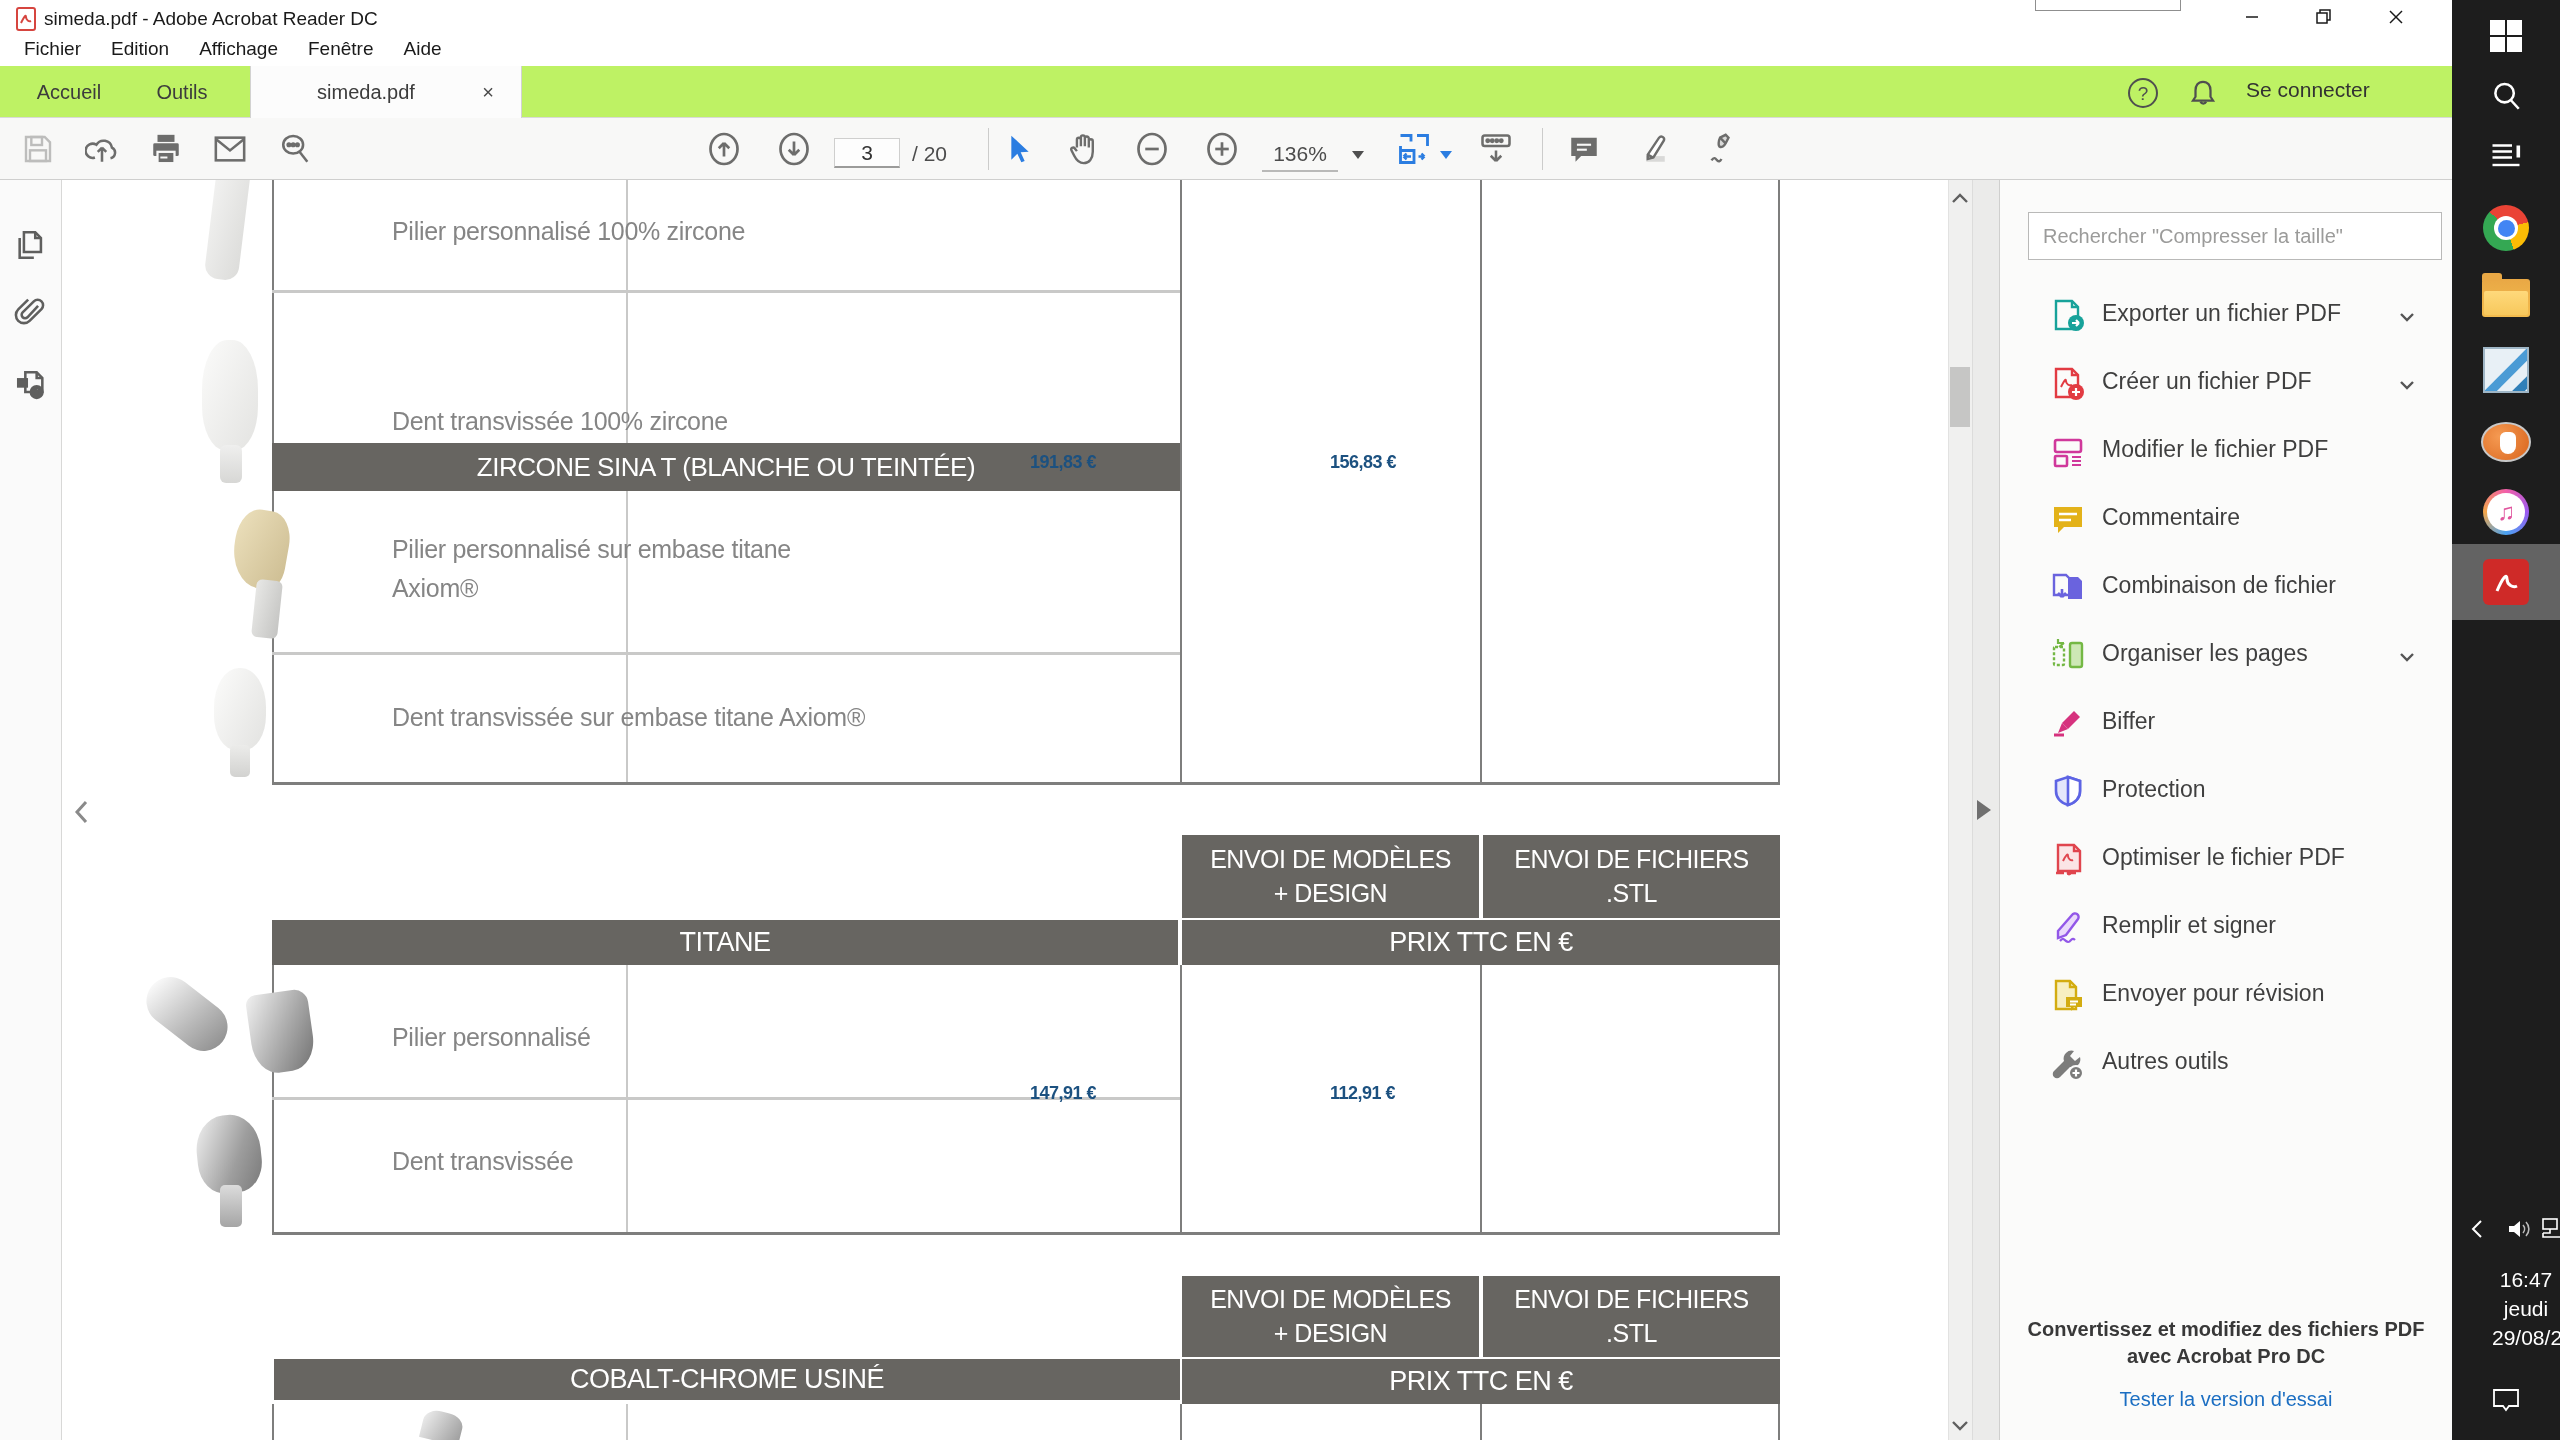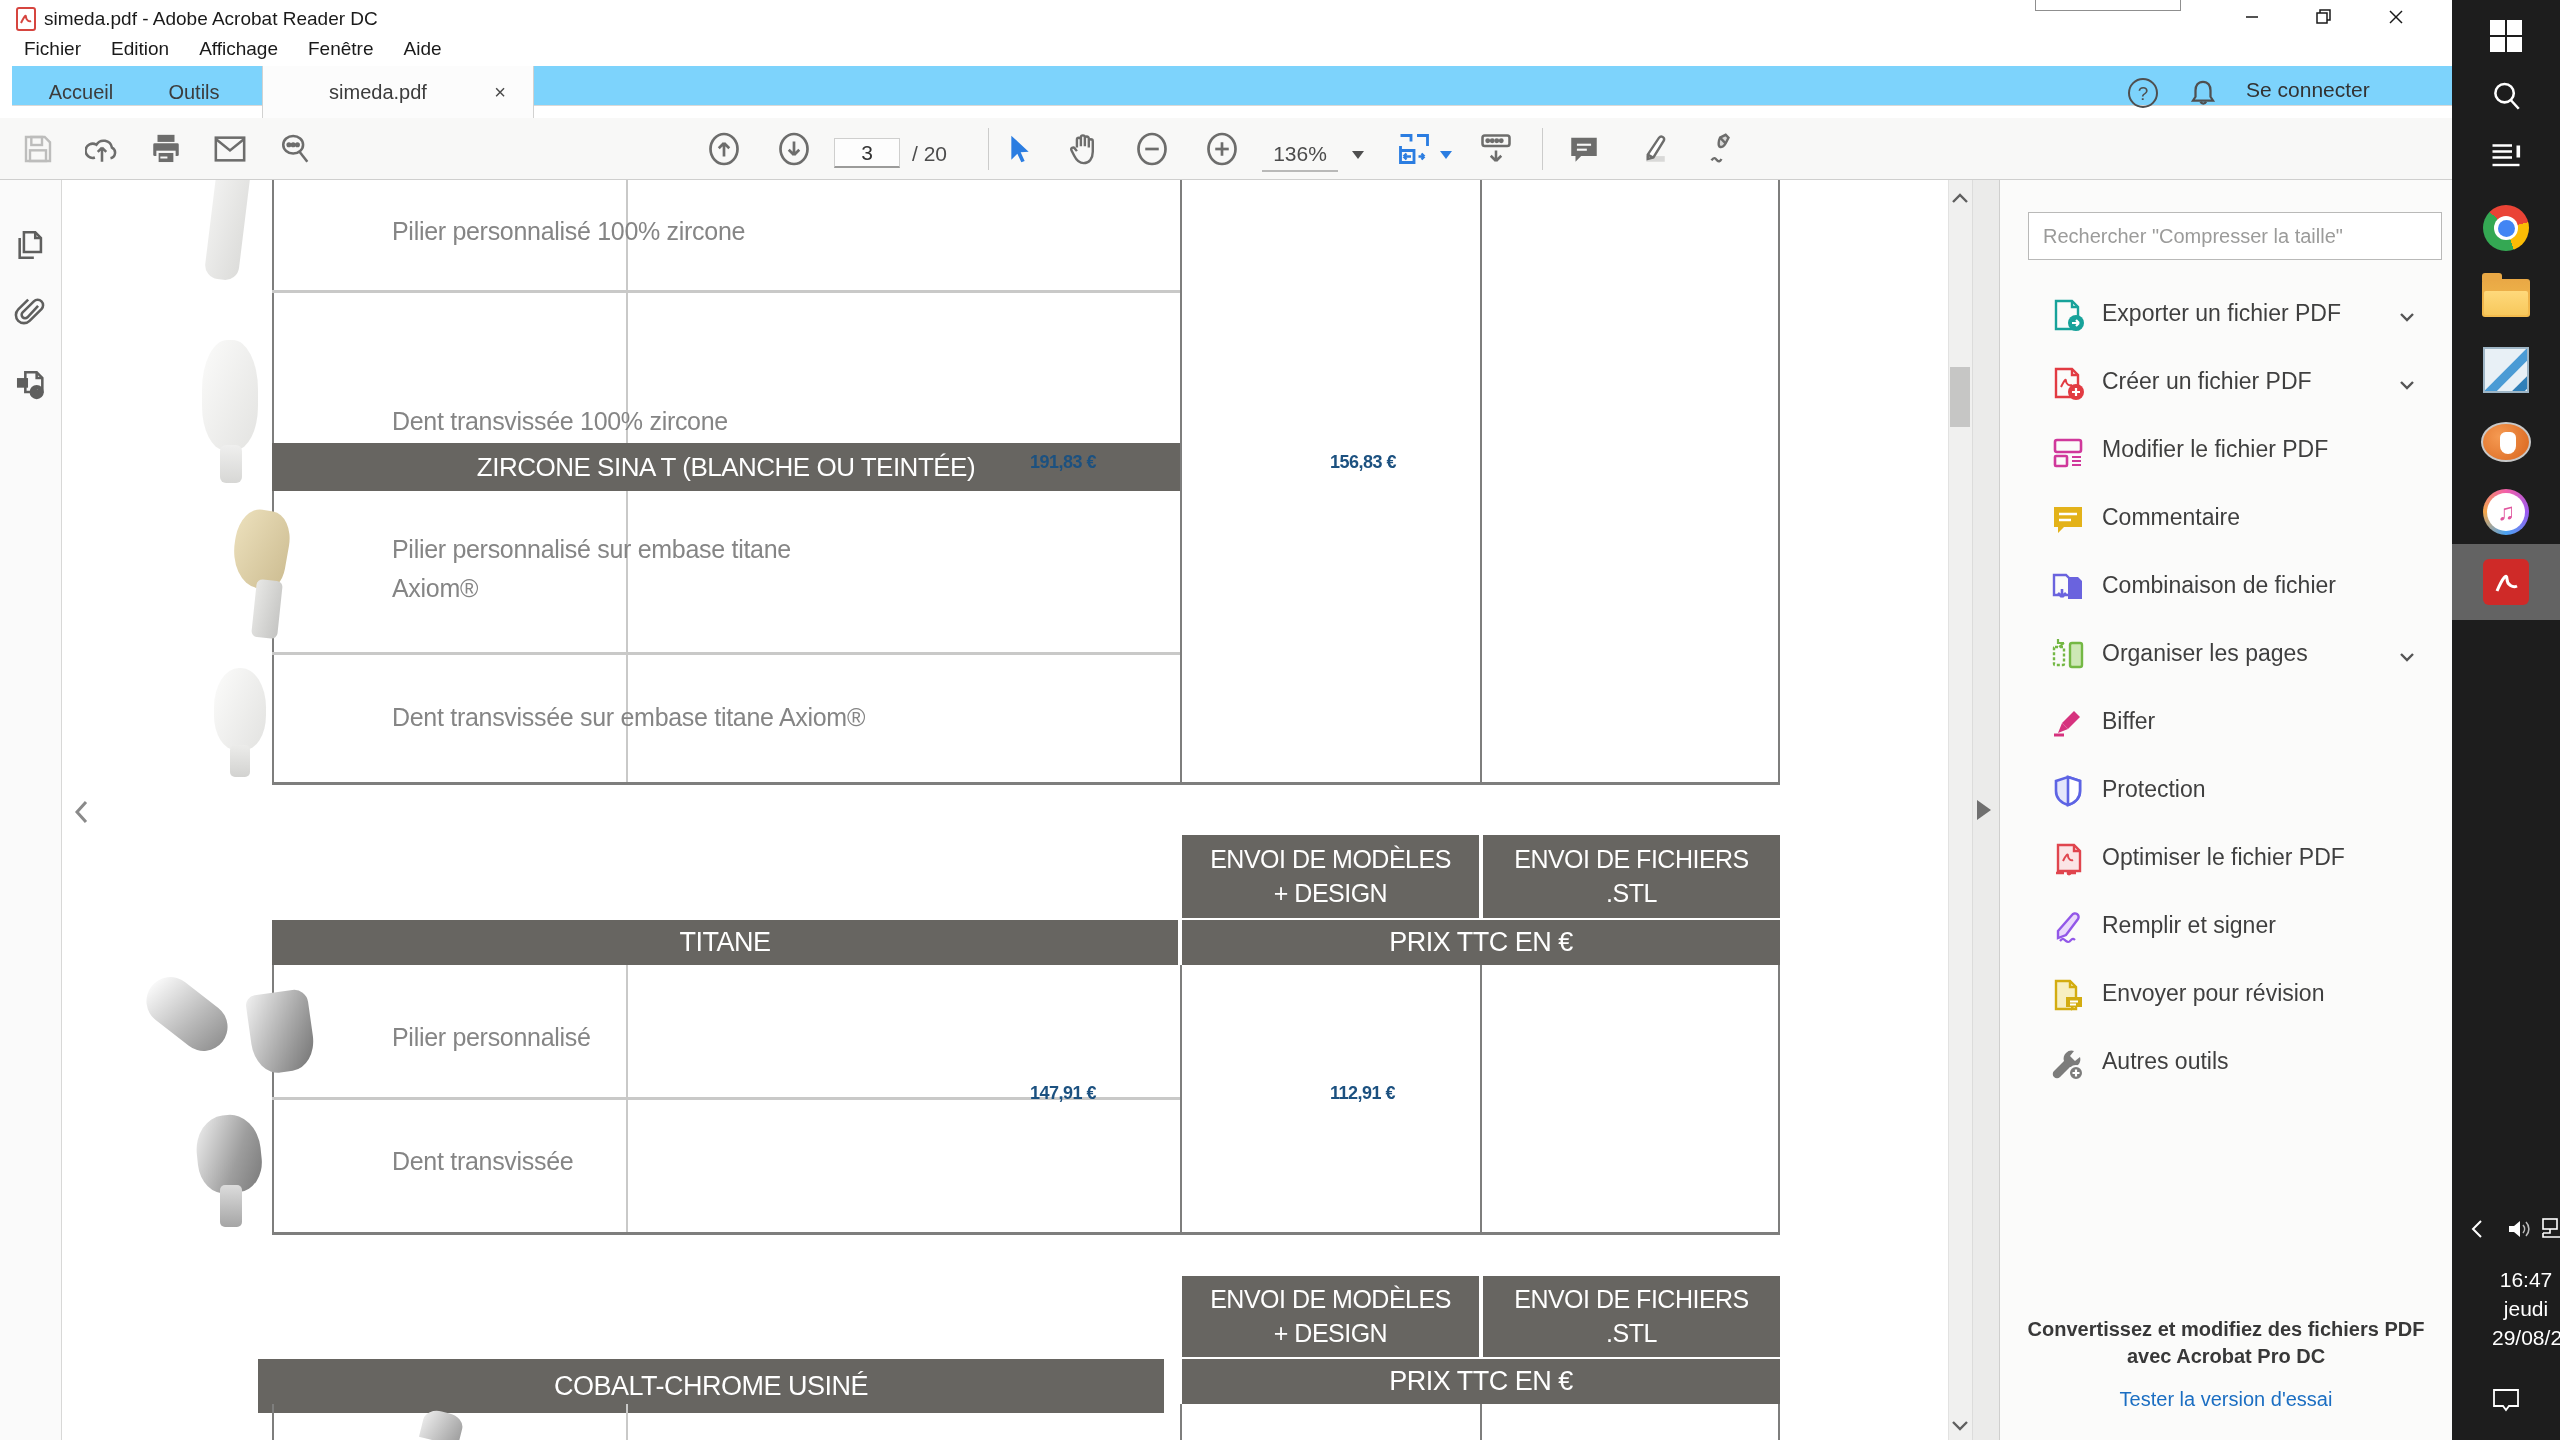--- a/index.html
+++ b/index.html
@@ -16,21 +16,21 @@
   .pdficon { position:absolute; left:16px; top:7px; width:20px; height:24px; }
   .winbtn { position:absolute; top:0; width:56px; height:34px; display:flex; align-items:center; justify-content:center; }
   #btn-min { left:2224px; } #btn-restore { left:2296px; } #btn-close { left:2368px; }
   .top-remnant { left:2035px; top:0; width:146px; height:11px; background:#fff; border:1px solid #8f8f8f; border-top:none; }
 
   
   #menubar { left:0; top:38px; width:2452px; height:28px; background:#fff; display:flex; align-items:flex-start; }
   #menubar .mitem { font-size:19px; color:#1a1a1a; margin-left:18px; padding:0 6px; }
 
   
-  #tabbar { left:0; top:66px; width:2452px; height:40px; background:#7dd3fc; border-bottom:1px solid #d9d9d8;margin-left:12px; }
+  #tabbar { left:0; top:66px; width:2452px; height:52px; background:#bef264; border-bottom:1px solid #d9d9d8; }
   .tab { position:absolute; top:0; height:52px; display:flex; align-items:center; justify-content:center; font-size:20px; color:#3c3c3c; }
   #tab-home { left:14px; width:110px; }
   #tab-tools { left:132px; width:100px; }
   #tab-doc { left:250px; width:272px; background:#fcfcfc; border-left:1px solid #d2d2d1; border-right:1px solid #d2d2d1; }
   #tab-doc .tablabel { margin-right:40px; }
   #tab-doc .tclose { position:absolute; right:22px; top:15px; width:22px; height:22px; color:#4a4a4a; font-size:20px; line-height:22px; text-align:center; }
   #help-icon { left:2128px; top:78px; width:30px; height:30px; border:2px solid #4f4f4f; border-radius:50%; color:#4f4f4f; font-size:19px; text-align:center; line-height:27px; }
   #bell-icon { left:2188px; top:78px; width:30px; height:30px; }
   #signin { left:2246px; top:78px; font-size:21px; color:#323232; }
 
@@ -367,21 +367,21 @@
     <div class="blob" style="left:158px; top:1005px; width:22px; height:42px; background:linear-gradient(#dcdcdc,#a5a5a5); border-radius:5px;"></div>
     <div class="desc" style="left:330px; top:962px">Dent transvissée</div>
 
     <div class="price" style="left:968px; top:903px">147,91 €</div>
     <div class="price" style="left:1268px; top:903px">112,91 €</div>
 
     <div class="abs dark hcell" style="left:1120px; top:1096px; width:297px; height:81px">ENVOI DE MODÈLES
 + DESIGN</div>
     <div class="abs dark hcell" style="left:1421px; top:1096px; width:297px; height:81px">ENVOI DE FICHIERS
 .STL</div>
-    <div class="abs dark bandtext" style="left:196px; top:1179px; width:906px; height:54px">COBALT-CHROME USINÉ</div>
+    <div class="abs dark bandtext" style="left:212px; top:1179px; width:906px; height:41px">COBALT-CHROME USINÉ</div>
     <div class="abs dark bandtext" style="left:1120px; top:1179px; width:598px; height:45px">PRIX TTC EN €</div>
     <div class="vline" style="left:210px; top:1224px; height:36px"></div>
     <div class="vline-l" style="left:564px; top:1224px; height:36px"></div>
     <div class="vline" style="left:1118px; top:1224px; height:36px"></div>
     <div class="vline" style="left:1418px; top:1224px; height:36px"></div>
     <div class="vline" style="left:1716px; top:1224px; height:36px"></div>
     <div class="blob" style="left:360px; top:1232px; width:40px; height:30px; background:linear-gradient(110deg,#efefef,#9b9b9b); border-radius:40% 40% 0 0; transform:rotate(14deg)"></div>
   </div>
 
   <div class="abs" id="doc-prev-arrow">

